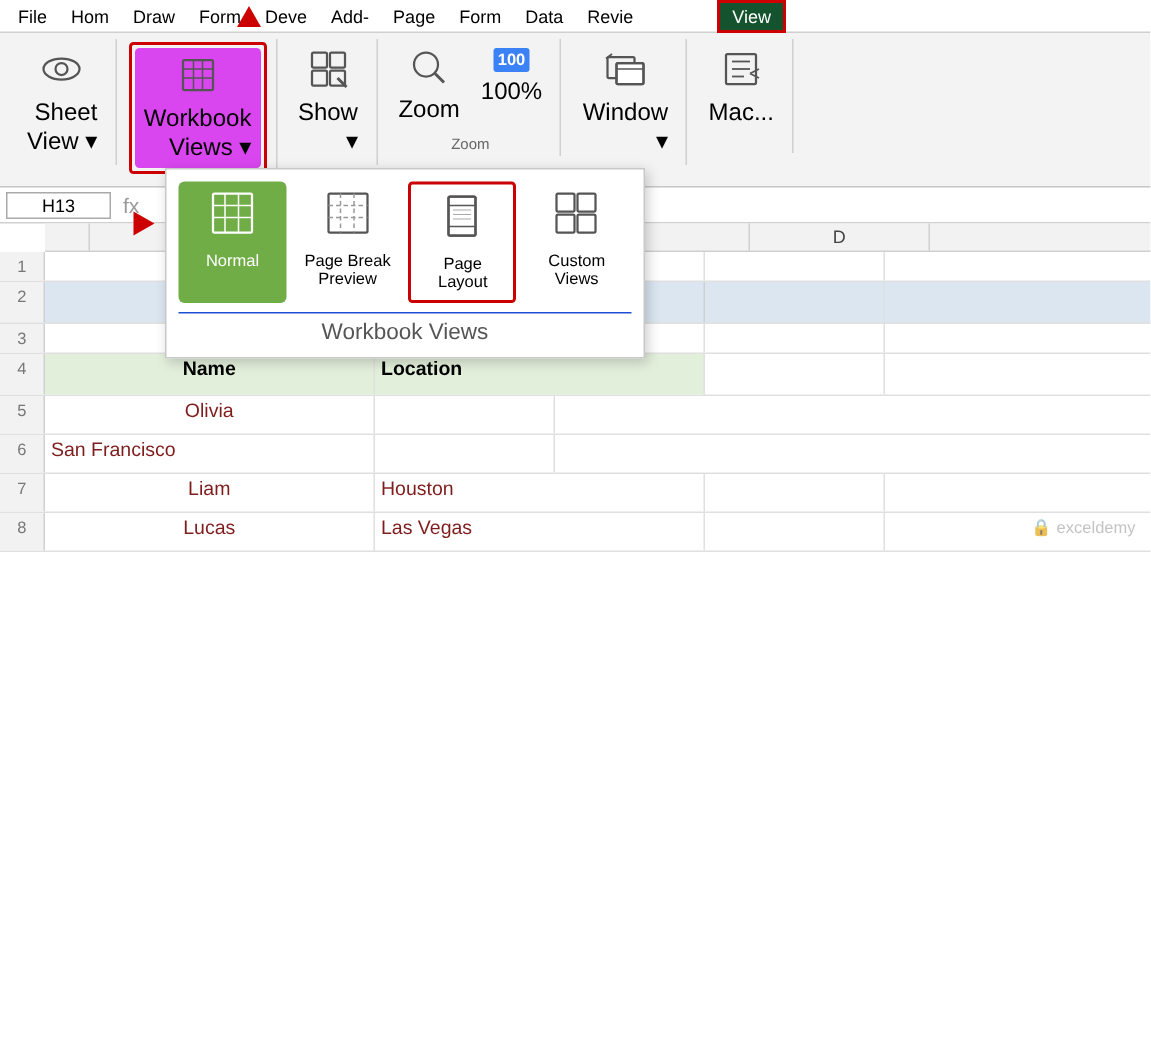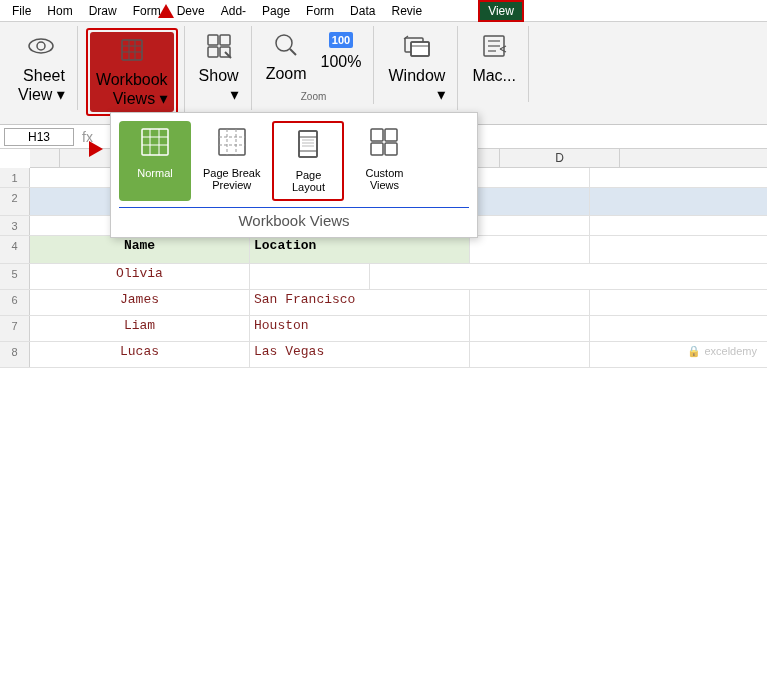--- a/index.html
+++ b/index.html
@@ -119,21 +119,21 @@
     
     .dropdown-panel {
       position: absolute;
       top: 88px;
       left: 118px;
       background: #fff;
       border: 1px solid #c8c8c8;
       box-shadow: 2px 2px 8px rgba(0,0,0,0.2);
       z-index: 100;
       padding: 8px;
-      width: 368px;
+      width: 320px;
     }
     .dropdown-items {
       display: flex;
       gap: 4px;
       margin-bottom: 6px;
     }
     .dropdown-item {
       display: flex;
       flex-direction: column;
       align-items: center;
@@ -193,21 +193,20 @@
       background: #f2f2f2;
       border-right: 1px solid #d0d0d0;
       padding: 2px 0;
       line-height: 1.6;
     }
     .cell {
       border-right: 1px solid #e0e0e0;
       padding: 2px 4px;
       font-size: 13px;
       overflow: hidden;
-      font-family: Liberation Mono, monospace;
     }
     .cell-b { width: 220px; text-align: center; }
     .cell-c { width: 220px; text-align: left; }
     .cell-d { width: 120px; }
 
     .header-cell {
       background: #e2efda;
       font-weight: bold;
       color: #000;
     }
@@ -285,21 +284,21 @@
             <circle cx="14" cy="14" r="4" stroke="#555" stroke-width="1.5" fill="none"></circle>
           </svg>
         </span>
         <span class="ribbon-btn-label">Sheet<br>View ▾</span>
       </button>
     </div>
   </div>
 
   <div class="ribbon-group" style="position:relative;">
     <div style="border: 2.5px solid #c00; border-radius: 3px; padding: 2px;">
-      <button class="ribbon-btn" style="background:#b91c1c;">
+      <button class="ribbon-btn" style="background:#d946ef;">
         <span class="ribbon-btn-icon">
           <svg width="28" height="28" viewBox="0 0 28 28" fill="none">
             <rect x="4" y="4" width="20" height="20" rx="1" stroke="#555" stroke-width="1.5" fill="none"></rect>
             <line x1="4" y1="10" x2="24" y2="10" stroke="#555" stroke-width="1"></line>
             <line x1="4" y1="16" x2="24" y2="16" stroke="#555" stroke-width="1"></line>
             <line x1="11" y1="4" x2="11" y2="24" stroke="#555" stroke-width="1"></line>
             <line x1="17" y1="4" x2="17" y2="24" stroke="#555" stroke-width="1"></line>
           </svg>
         </span>
         <span class="ribbon-btn-label">Workbook<br>Views ▾</span>
@@ -489,21 +488,20 @@
   </div>
 
   <div class="row data-row" style="height:26px;">
     <div class="row-num">5</div>
     <div class="cell cell-b">Olivia</div>
     <div class="cell cell-d"></div>
   </div>
 
   <div class="row data-row" style="height:26px;">
     <div class="row-num">6</div>
-    <div class="cell cell-b">James</div>
     <div class="cell cell-c">San Francisco</div>
     <div class="cell cell-d"></div>
   </div>
 
   <div class="row data-row" style="height:26px;">
     <div class="row-num">7</div>
     <div class="cell cell-b">Liam</div>
     <div class="cell cell-c">Houston</div>
     <div class="cell cell-d"></div>
   </div>

